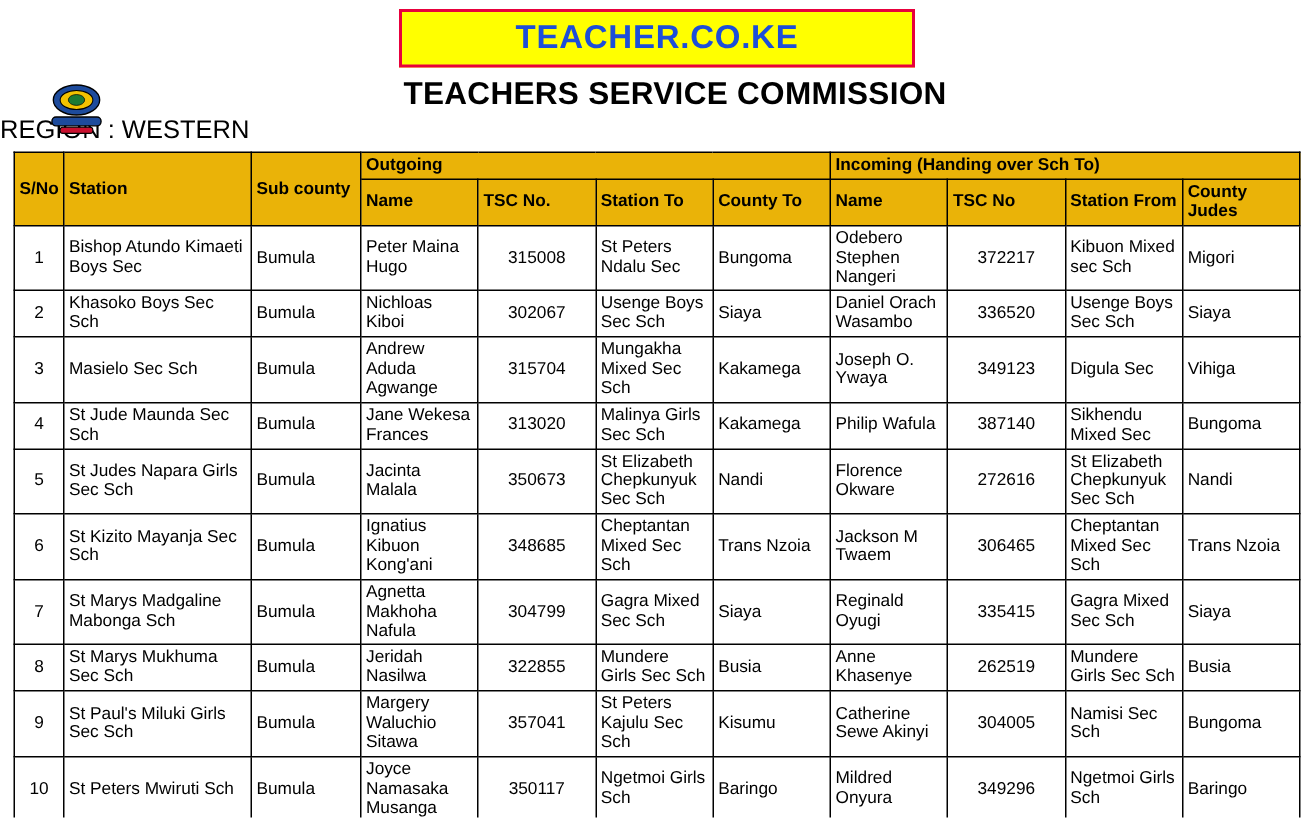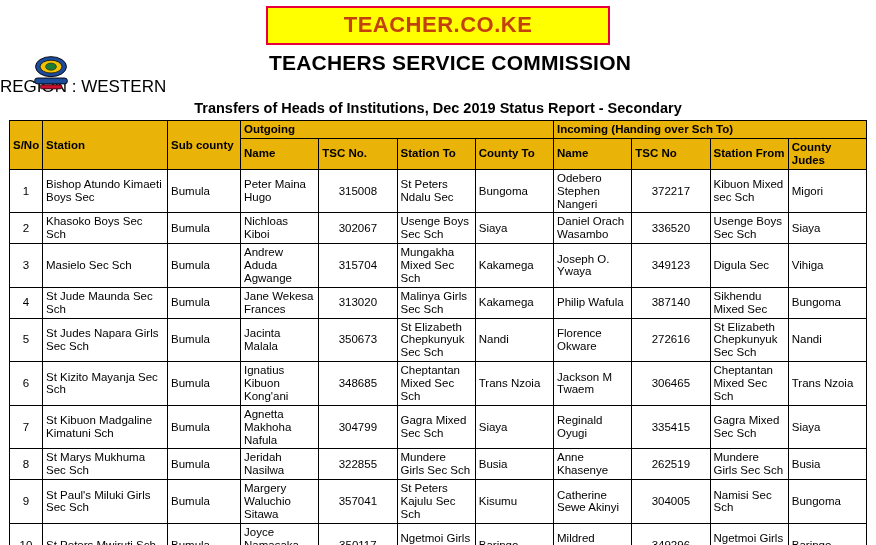--- a/index.html
+++ b/index.html
@@ -18,21 +18,21 @@
     position: relative;
     width: 876px;
     height: 545px;
     box-sizing: border-box;
     padding: 0;
   }
   
   .banner {
     background: #ffff00;
     border: 2px solid #e8003c;
-    color: #c2410c;
+    color: #1d4ed8;
     font-weight: bold;
     text-align: center;
     letter-spacing: 0.5px;
   }
   .banner-top {
     width: 340px;
     margin: 6px auto 0 auto;
     font-size: 22px;
     padding: 4px 0 5px 0;
   }
@@ -119,21 +119,20 @@
       <ellipse cx="50" cy="30" rx="34" ry="22" fill="#1d4b9c" stroke="#000" stroke-width="2"></ellipse>
       <ellipse cx="50" cy="30" rx="24" ry="14" fill="#f2c200" stroke="#000" stroke-width="1.5"></ellipse>
       <ellipse cx="50" cy="30" rx="12" ry="8" fill="#1d7a33" stroke="#000" stroke-width="1"></ellipse>
       <rect x="14" y="55" width="72" height="13" rx="6" fill="#1d4b9c" stroke="#000" stroke-width="2"></rect>
       <rect x="26" y="70" width="48" height="9" rx="4" fill="#c8102e" stroke="#000" stroke-width="1.5"></rect>
     </svg>
     <div class="tsc-title">TEACHERS SERVICE COMMISSION</div>
     <div class="region-row">
       <span>REGION : WESTERN</span>
     </div>
-    <div class="subtitle">Transfers of Heads of Institutions, Dec 2019 Status Report - Secondary</div>
   </div>
 
   <table class="report">
     <thead>
       <tr>
         <th class="c-sn" rowspan="2">S/No</th>
         <th class="c-station" rowspan="2">Station</th>
         <th class="c-subcounty" rowspan="2">Sub county</th>
         <th class="grp" colspan="4">Outgoing</th>
         <th class="grp" colspan="4">Incoming (Handing over Sch To)</th>
@@ -223,21 +222,21 @@
           <td class="ctr">348685</td>
           <td>Cheptantan Mixed Sec Sch</td>
           <td>Trans Nzoia</td>
           <td>Jackson M Twaem</td>
           <td class="ctr">306465</td>
           <td>Cheptantan Mixed Sec Sch</td>
           <td>Trans Nzoia</td>
         </tr>
         <tr>
           <td class="ctr">7</td>
-          <td>St Kibuon Madgaline Kimatuni Sch</td>
+          <td>St Marys Madgaline Mabonga Sch</td>
           <td>Bumula</td>
           <td>Agnetta Makhoha Nafula</td>
           <td class="ctr">304799</td>
           <td>Gagra Mixed Sec Sch</td>
           <td>Siaya</td>
           <td>Reginald Oyugi</td>
           <td class="ctr">335415</td>
           <td>Gagra Mixed Sec Sch</td>
           <td>Siaya</td>
         </tr>

